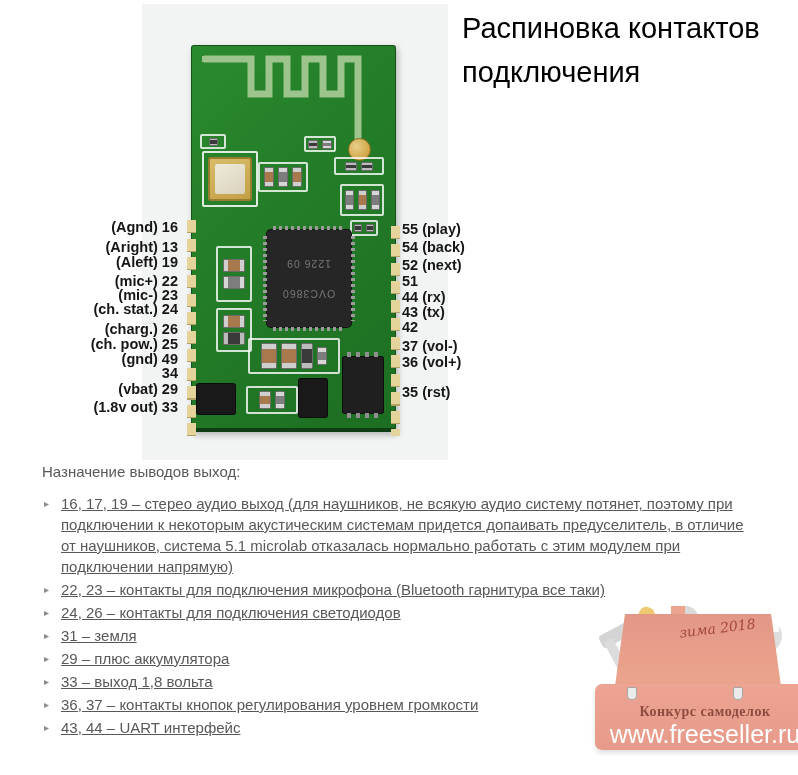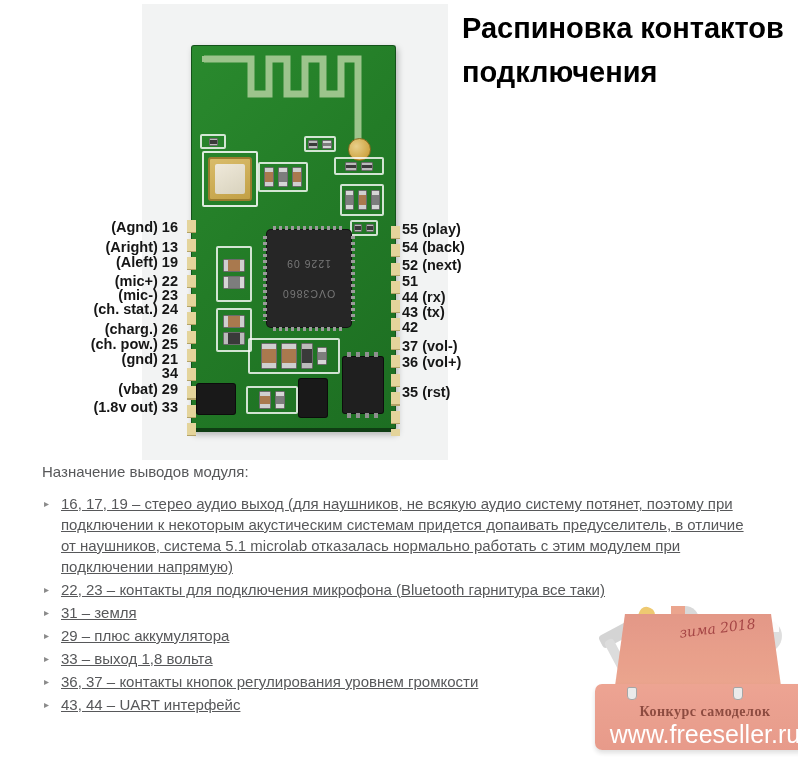--- a/index.html
+++ b/index.html
@@ -64,21 +64,21 @@
   
   .labels-left  { position:absolute; left:0;   top:0; width:178px; height:460px; }
   .labels-left span  { position:absolute; right:0; white-space:nowrap;
         font-size:14.5px; font-weight:bold; color:#161616; }
   .labels-right { position:absolute; left:402px; top:0; width:120px; height:460px;text-decoration:underline; }
   .labels-right span { position:absolute; left:0; white-space:nowrap;
         font-size:14.5px; font-weight:bold; color:#161616; }
 
   
   .title { position:absolute; left:462px; top:6px; width:330px;
-           font-size:29px; font-weight:bold; color:#000; line-height:44px; }
+           font-size:29px; font-weight:normal; color:#000; line-height:44px; }
 
   
   .desc { position:absolute; left:42px; top:463px; width:716px; color:#57585a; }
   .desc h2 { font-size:15px; font-weight:normal; color:#57585a; margin-bottom:13px; }
   .desc ul { list-style:none; }
   .desc li { position:relative; padding-left:19px; font-size:15px; line-height:21px;
              margin-bottom:2px;text-decoration:underline; }
   .desc li::before { content:"\25B8"; position:absolute; left:2px; top:0;
              font-size:10px; color:#8a8a8a; }
 
@@ -181,21 +181,21 @@
 
 <div class="labels-left">
   <span style="top:219px">(Agnd) 16</span>
   <span style="top:239px">(Aright) 13</span>
   <span style="top:254px">(Aleft) 19</span>
   <span style="top:273px">(mic+) 22</span>
   <span style="top:287px">(mic-) 23</span>
   <span style="top:301px">(ch. stat.) 24</span>
   <span style="top:321px">(charg.) 26</span>
   <span style="top:336px">(ch. pow.) 25</span>
-  <span style="top:351px">(gnd) 21</span>
+  <span style="top:351px">(gnd) 49</span>
   <span style="top:365px">34</span>
   <span style="top:381px">(vbat) 29</span>
   <span style="top:399px">(1.8v out) 33</span>
 </div>
 
 <div class="labels-right">
   <span style="top:221px">55 (play)</span>
   <span style="top:239px">54 (back)</span>
   <span style="top:257px">52 (next)</span>
   <span style="top:273px">51</span>
@@ -203,24 +203,25 @@
   <span style="top:304px">43 (tx)</span>
   <span style="top:319px">42</span>
   <span style="top:338px">37 (vol-)</span>
   <span style="top:354px">36 (vol+)</span>
   <span style="top:384px">35 (rst)</span>
 </div>
 
 <h1 class="title">Распиновка контактов подключения</h1>
 
 <div class="desc">
-  <h2>Назначение выводов модуля:</h2>
+  <h2>Назначение выводов выход:</h2>
   <ul>
     <li>16, 17, 19 – стерео аудио выход (для наушников, не всякую аудио систему потянет, поэтому при подключении к некоторым акустическим системам придется допаивать предуселитель, в отличие от наушников, система 5.1 microlab отказалась нормально работать с этим модулем при подключении напрямую)</li>
     <li>22, 23 – контакты для подключения микрофона (Bluetooth гарнитура все таки)</li>
+    <li>24, 26 – контакты для подключения светодиодов</li>
     <li>31 – земля</li>
     <li>29 – плюс аккумулятора</li>
     <li>33 – выход 1,8 вольта</li>
     <li>36, 37 – контакты кнопок регулирования уровнем громкости</li>
     <li>43, 44 – UART интерфейс</li>
 
   </ul>
 </div>
 
 <div class="wm">

